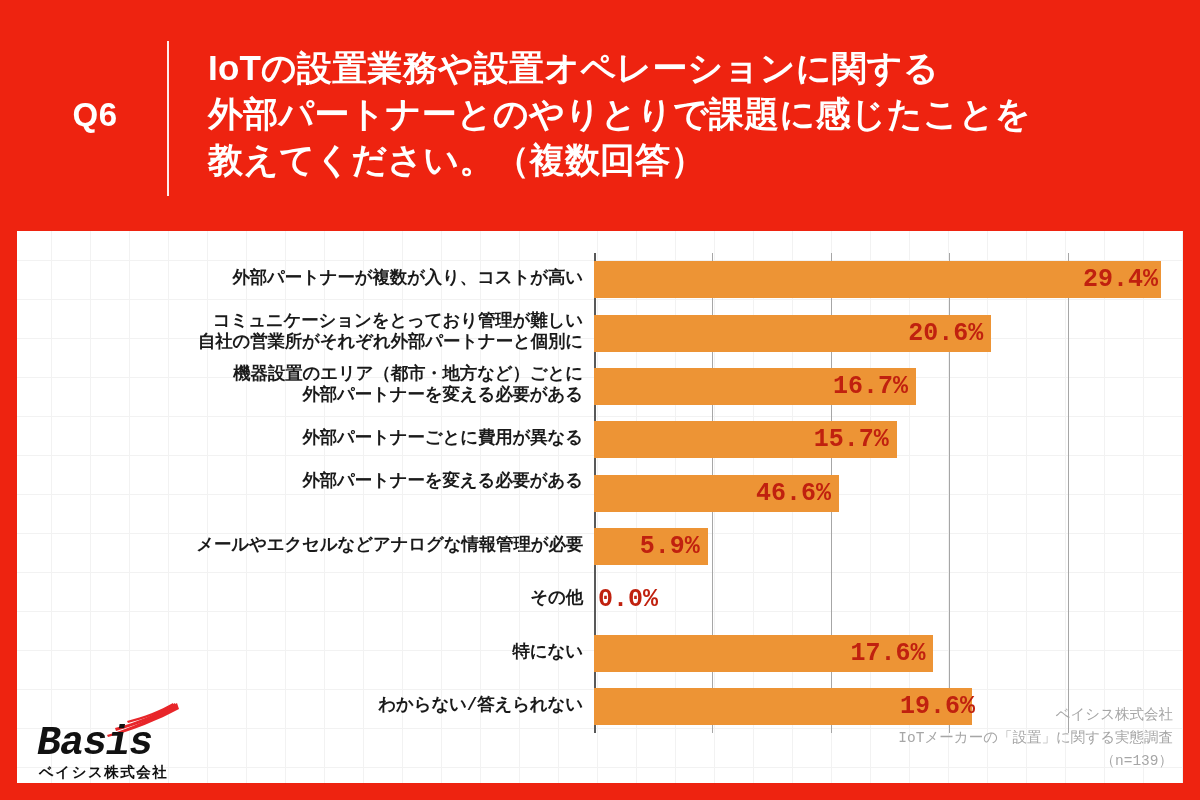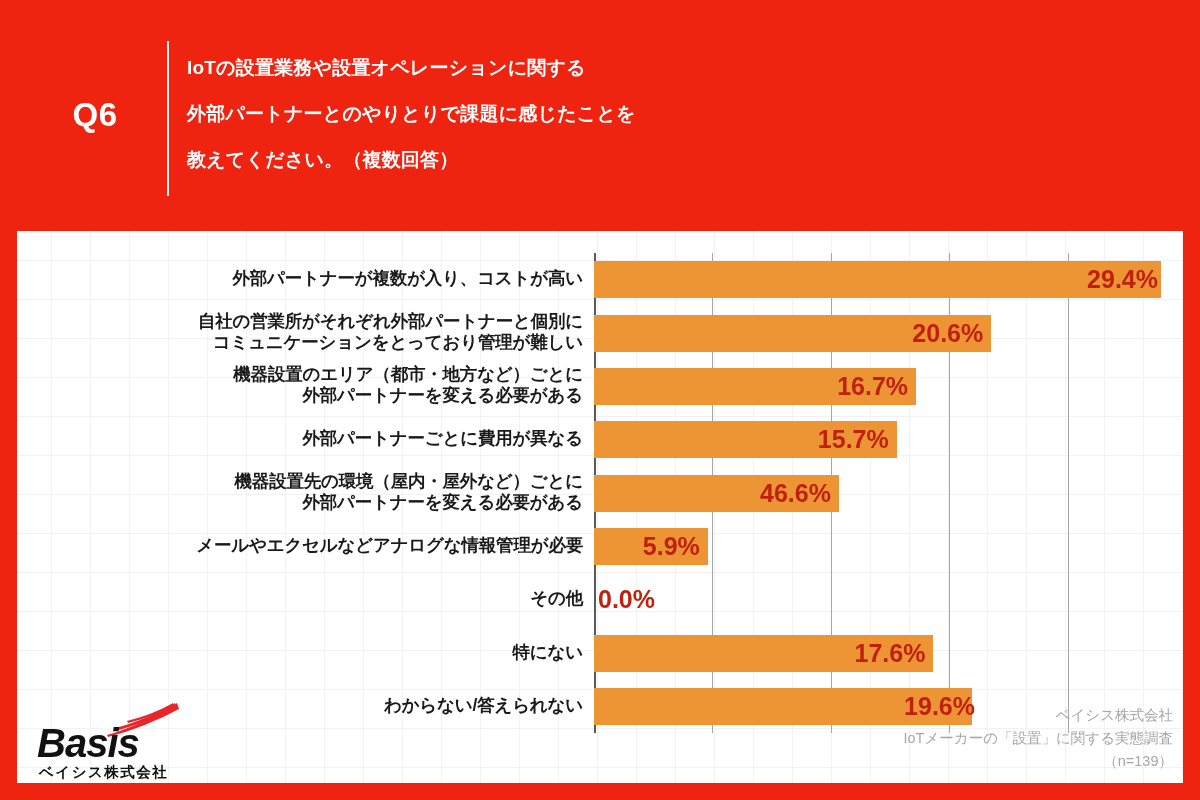--- a/index.html
+++ b/index.html
@@ -35,42 +35,43 @@
   }
   #header-divider {
     position: absolute;
     left: 167px; top: 41px;
     width: 2px; height: 155px;
     background: #ffffff;
     opacity: 0.92;
   }
   #title {
     position: absolute;
-    left: 187px; top: 45px;
+    left: 208px; top: 45px;
     width: 960px;
     color: #ffffff;
-    font-size: 19px;
+    font-size: 35px;
     font-weight: bold;
     line-height: 46px;
     letter-spacing: 0.2px;
   }
   #title div { white-space: nowrap; }
 
   
   #panel {
     position: absolute;
     left: 17px; top: 231px;
     width: 1166px; height: 552px;
     background: #ffffff;
     background-image:
       linear-gradient(to right, #f2f2f2 1px, transparent 1px),
       linear-gradient(to bottom, #f2f2f2 1px, transparent 1px);
     background-size: 39px 39px;
     background-position: -5px -10px;
     overflow: hidden;
+    font-family: Liberation Mono, monospace;
   }
 
   
   #plot {
     position: absolute;
     left: 577px;   
     top: 22px;     
     width: 592px;
     height: 480px;
   }
@@ -182,32 +183,31 @@
     </div>
   </div>
 
   <div id="panel">
 
     <div id="labels-col">
         <div class="cat-label" style="top: 15.1667px;">
           <div>外部パートナーが複数が入り、コストが高い</div>
         </div>
         <div class="cat-label" style="top: 58px;">
+          <div>コミュニケーションをとっており管理が難しい</div>
           <div>自社の営業所がそれぞれ外部パートナーと個別に</div>
-          <div>コミュニケーションをとっており管理が難しい</div>
         </div>
         <div class="cat-label" style="top: 111.333px;">
           <div>機器設置のエリア（都市・地方など）ごとに</div>
           <div>外部パートナーを変える必要がある</div>
         </div>
         <div class="cat-label" style="top: 175.167px;">
           <div>外部パートナーごとに費用が異なる</div>
         </div>
         <div class="cat-label" style="top: 218px;">
-          <div>機器設置先の環境（屋内・屋外など）ごとに</div>
           <div>外部パートナーを変える必要がある</div>
         </div>
         <div class="cat-label" style="top: 281.833px;">
           <div>メールやエクセルなどアナログな情報管理が必要</div>
         </div>
         <div class="cat-label" style="top: 335.167px;">
           <div>その他</div>
         </div>
         <div class="cat-label" style="top: 388.5px;">
           <div>特にない</div>

